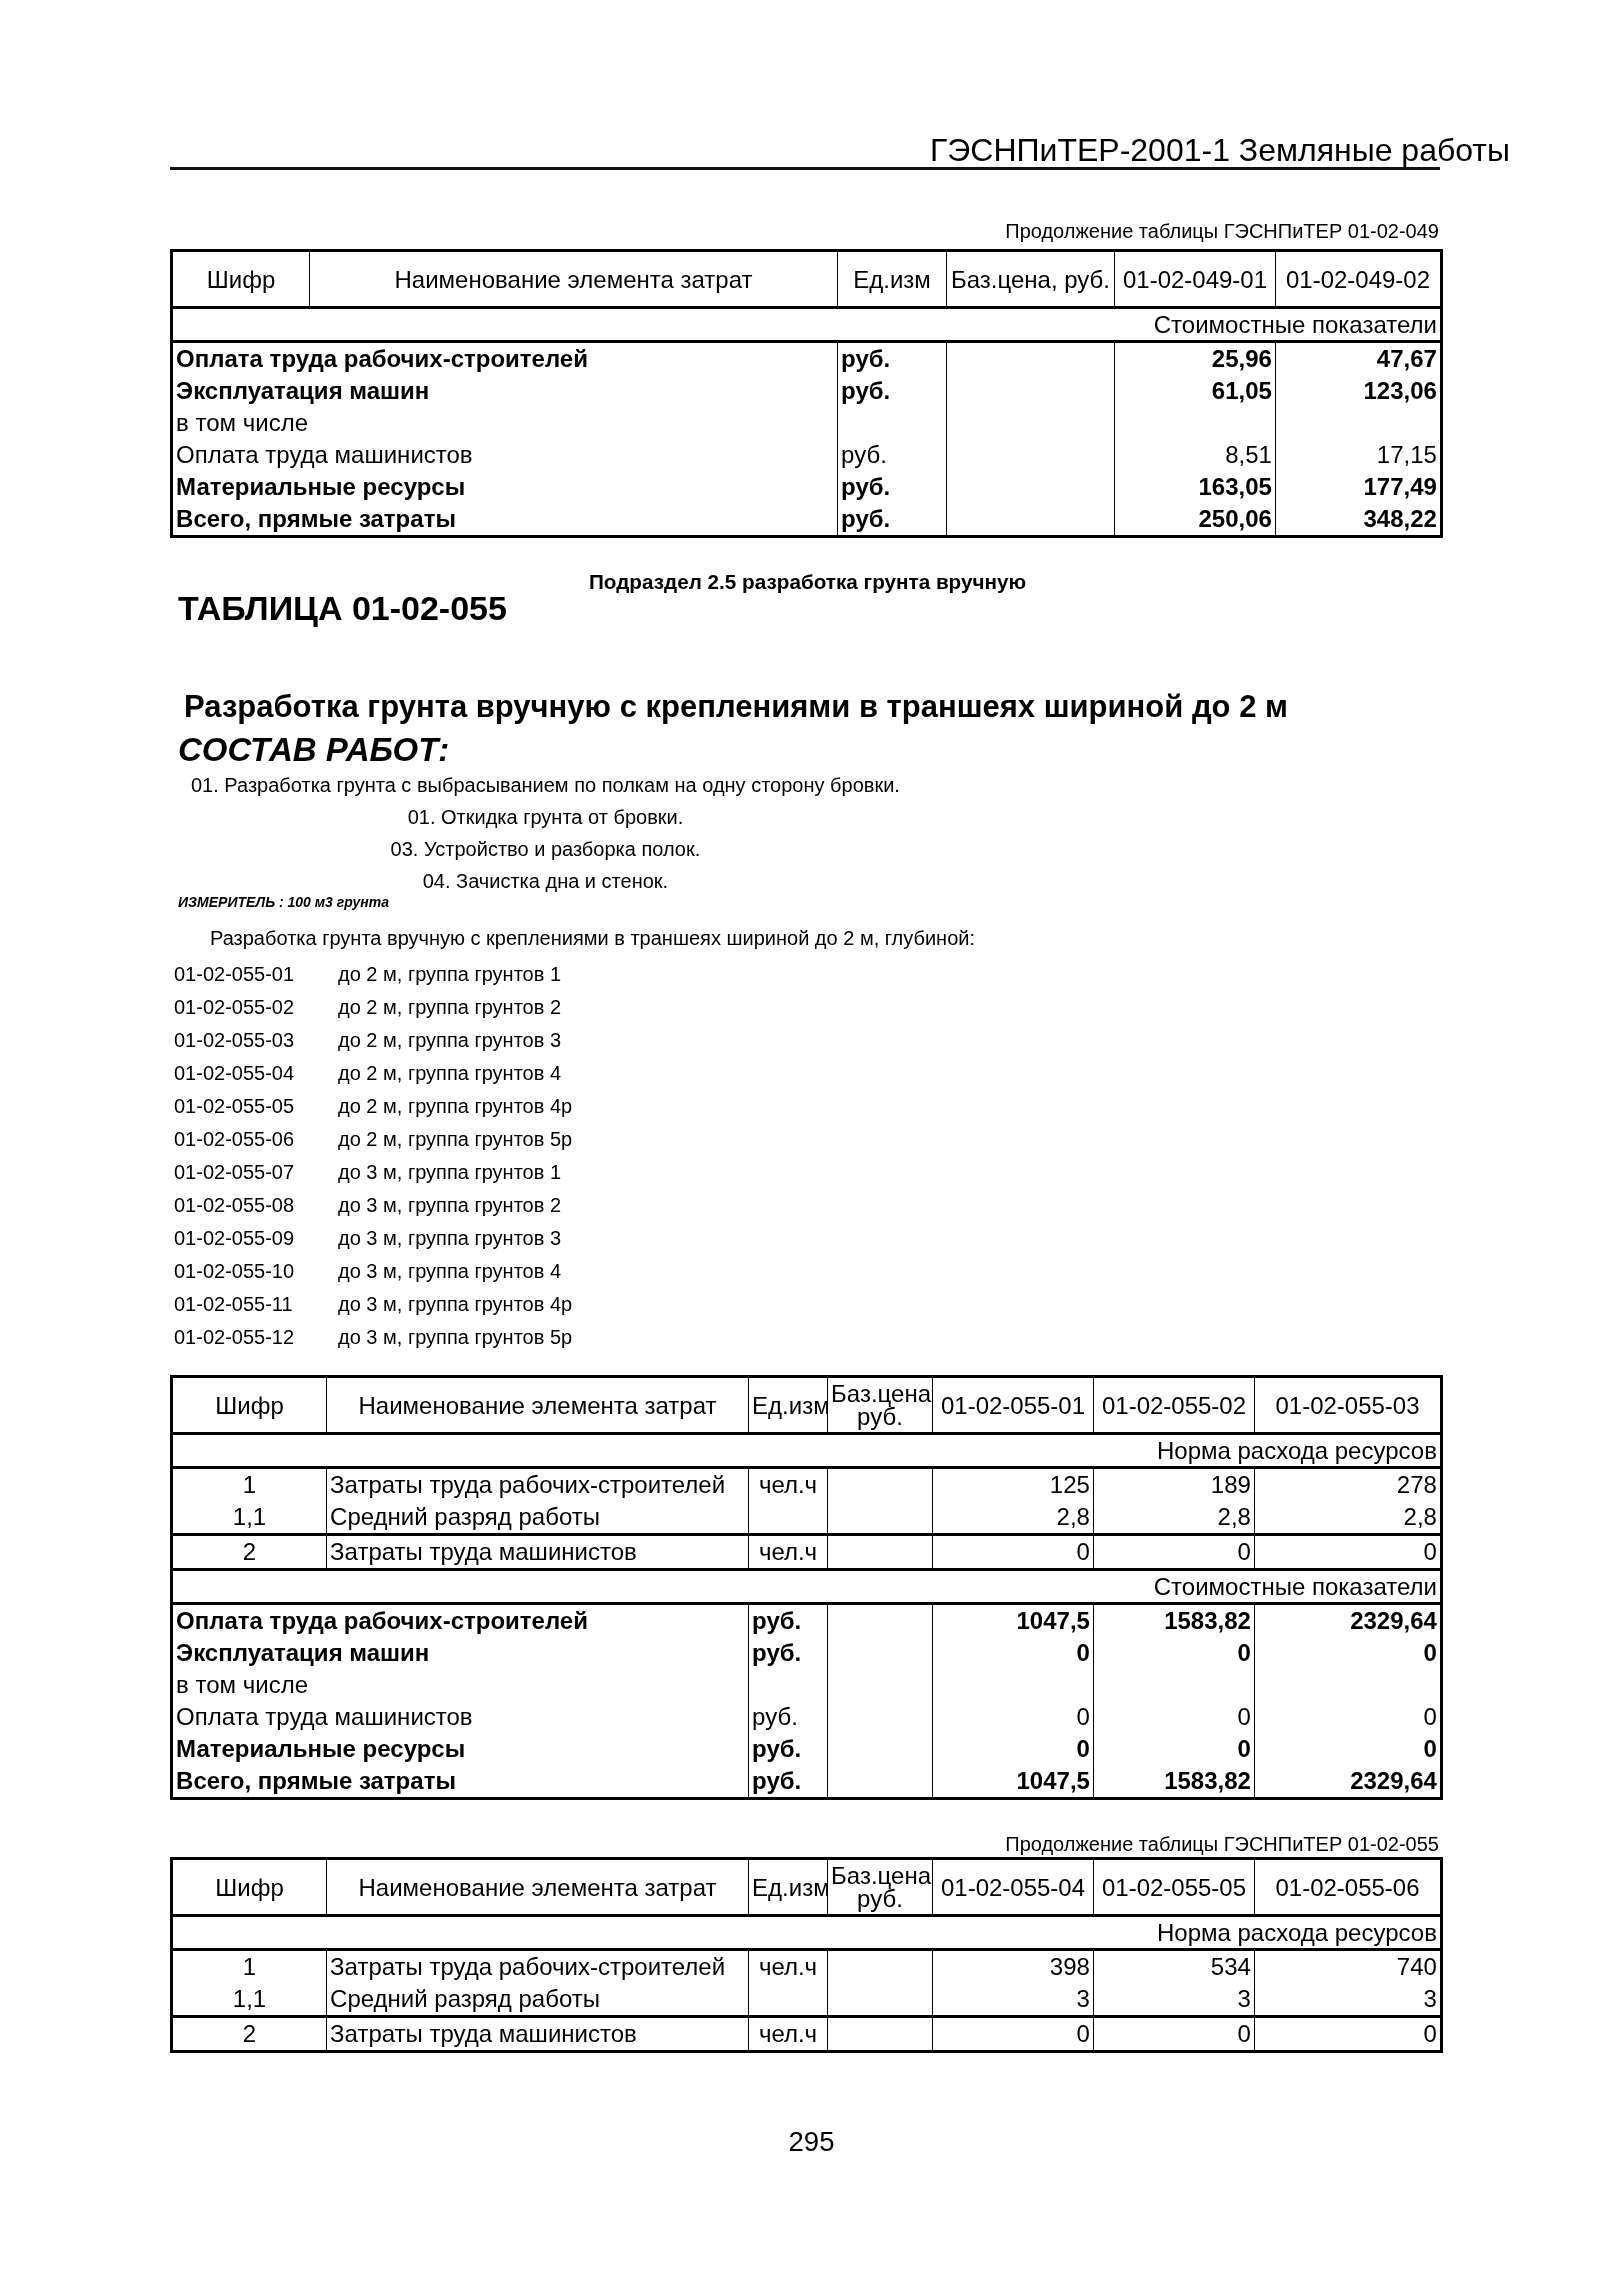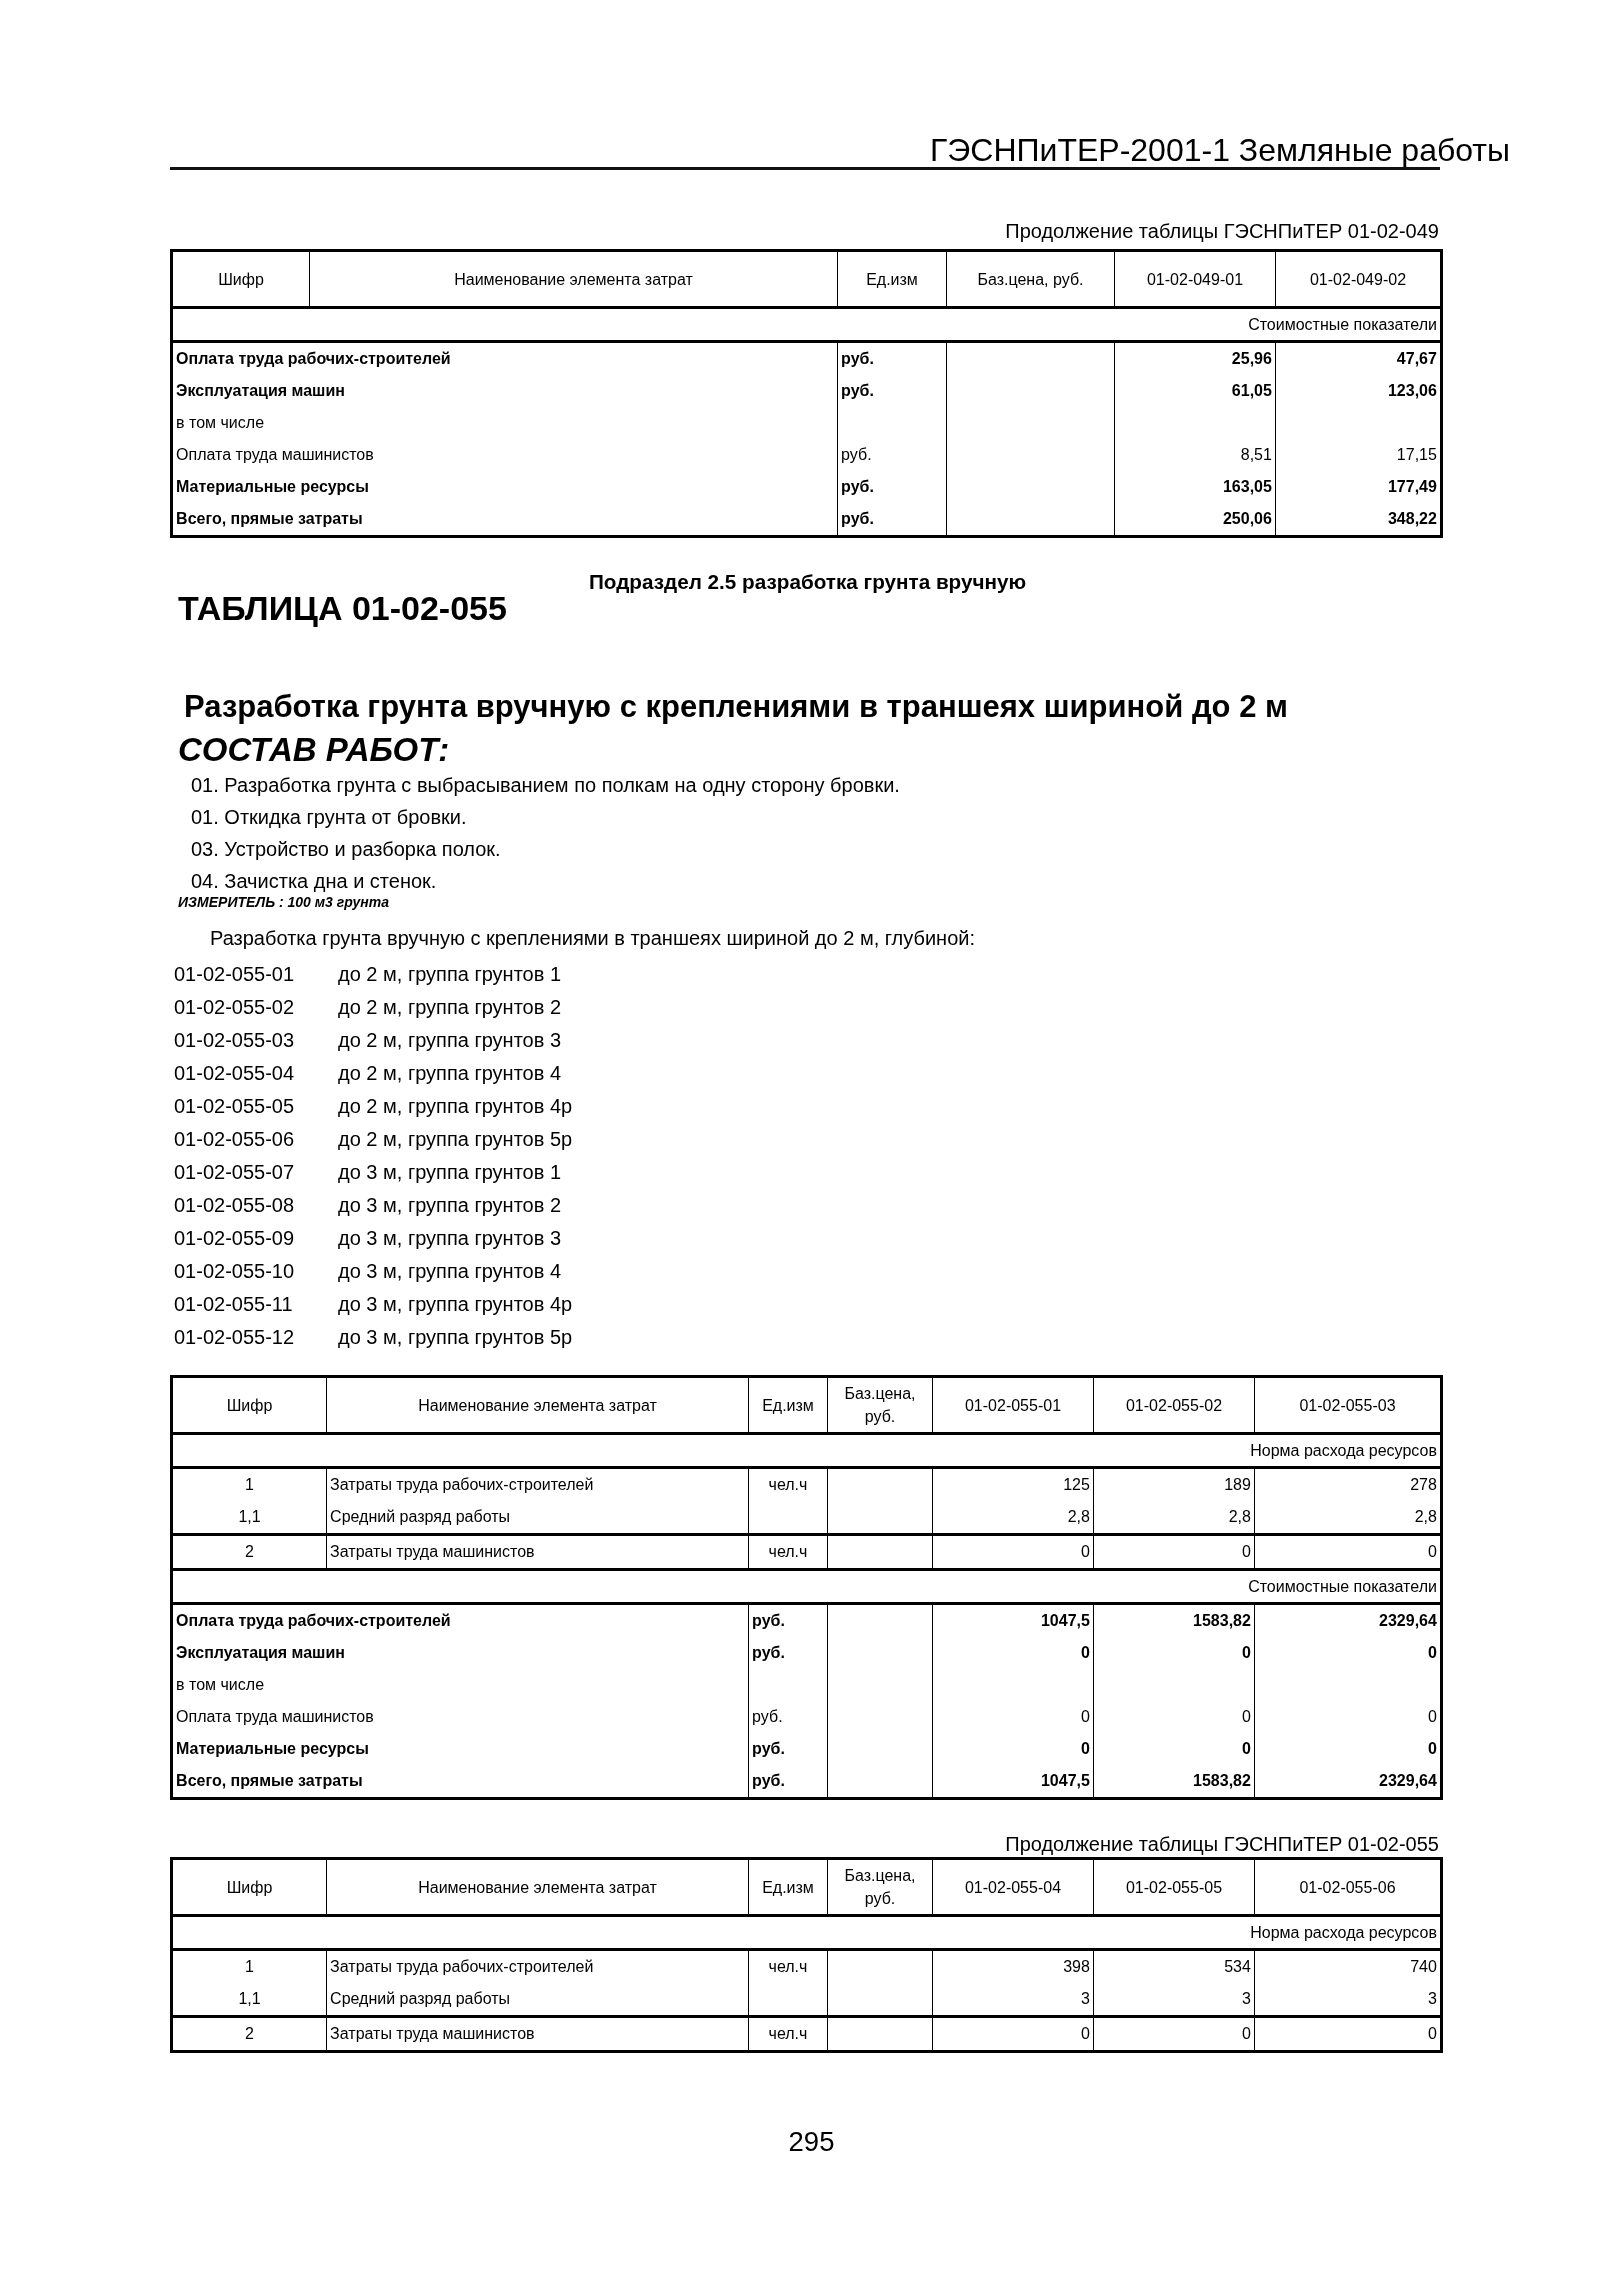--- a/index.html
+++ b/index.html
@@ -9,41 +9,41 @@
   }
   .abs { position: absolute; }
   .running-head {
     left: 930px; top: 132px; width: 509px; text-align: right;
     font-size: 32px; white-space: nowrap;
   }
   .head-rule { left: 170px; top: 167px; width: 1270px; height: 3.1px; background: #111; }
   .caption { font-size: 20px; white-space: nowrap; text-align: right; }
   table.grid {
     position: absolute; border-collapse: collapse; table-layout: fixed;
-    font-size: 16px;
+    font-size: 24px;
     border-radius: 30px;
   }
   table.grid td {
     border-left: 1.5px solid #000; border-right: 1.5px solid #000;
     padding: 0 3.1px; white-space: nowrap; overflow: hidden; vertical-align: middle;
   }
   table.grid { border: 3.1px solid #000; }
   tr.hdr td { border-bottom: 3.1px solid #000; text-align: center; height: 54px; line-height: 23px; }
   tr.sect td { border-bottom: 3.1px solid #000; text-align: right; height: 31px; }
   tr.row td { height: 32px; }
   tr.row.last td { border-bottom: 3.1px solid #000; }
   td.num { text-align: right; margin-left: 24px; }
   td.ctr { text-align: center; }
   .b { font-weight: bold; }
   .t1 tr.row td { height: 32px; }
   .table-title { left: 178px; top: 589px; font-size: 34px; font-weight: bold; white-space: nowrap; }
   .subsection { left: 589px; top: 570px; font-size: 20.7px; font-weight: bold; white-space: nowrap; }
   .main-title { left: 184px; top: 689px; font-size: 31px; font-weight: bold; white-space: nowrap; }
   .composition-label { left: 178px; top: 731px; font-size: 33px; font-weight: bold; font-style: italic; white-space: nowrap; }
-  .work-list { left: 191px; top: 769px; font-size: 20px; line-height: 32px; }
+  .work-list { left: 191px; top: 769px; font-size: 20px; line-height: 32px; text-align: center; }
   .meter { left: 178px; top: 894px; font-size: 14px; font-weight: bold; font-style: italic; white-space: nowrap; }
   .variant-intro { left: 210px; top: 927px; font-size: 20px; white-space: nowrap; }
   .variants { left: 174px; top: 958px; font-size: 20px; line-height: 33px; }
   .variants .code { display: inline-block; width: 164px; }
   .page-number { left: 773px; top: 2126px; font-size: 27.5px; width: 77px; text-align: center; }
 </style>
 </head>
 <body>
 
 <div class="abs running-head">ГЭСНПиТЕР-2001-1 Земляные работы</div>

